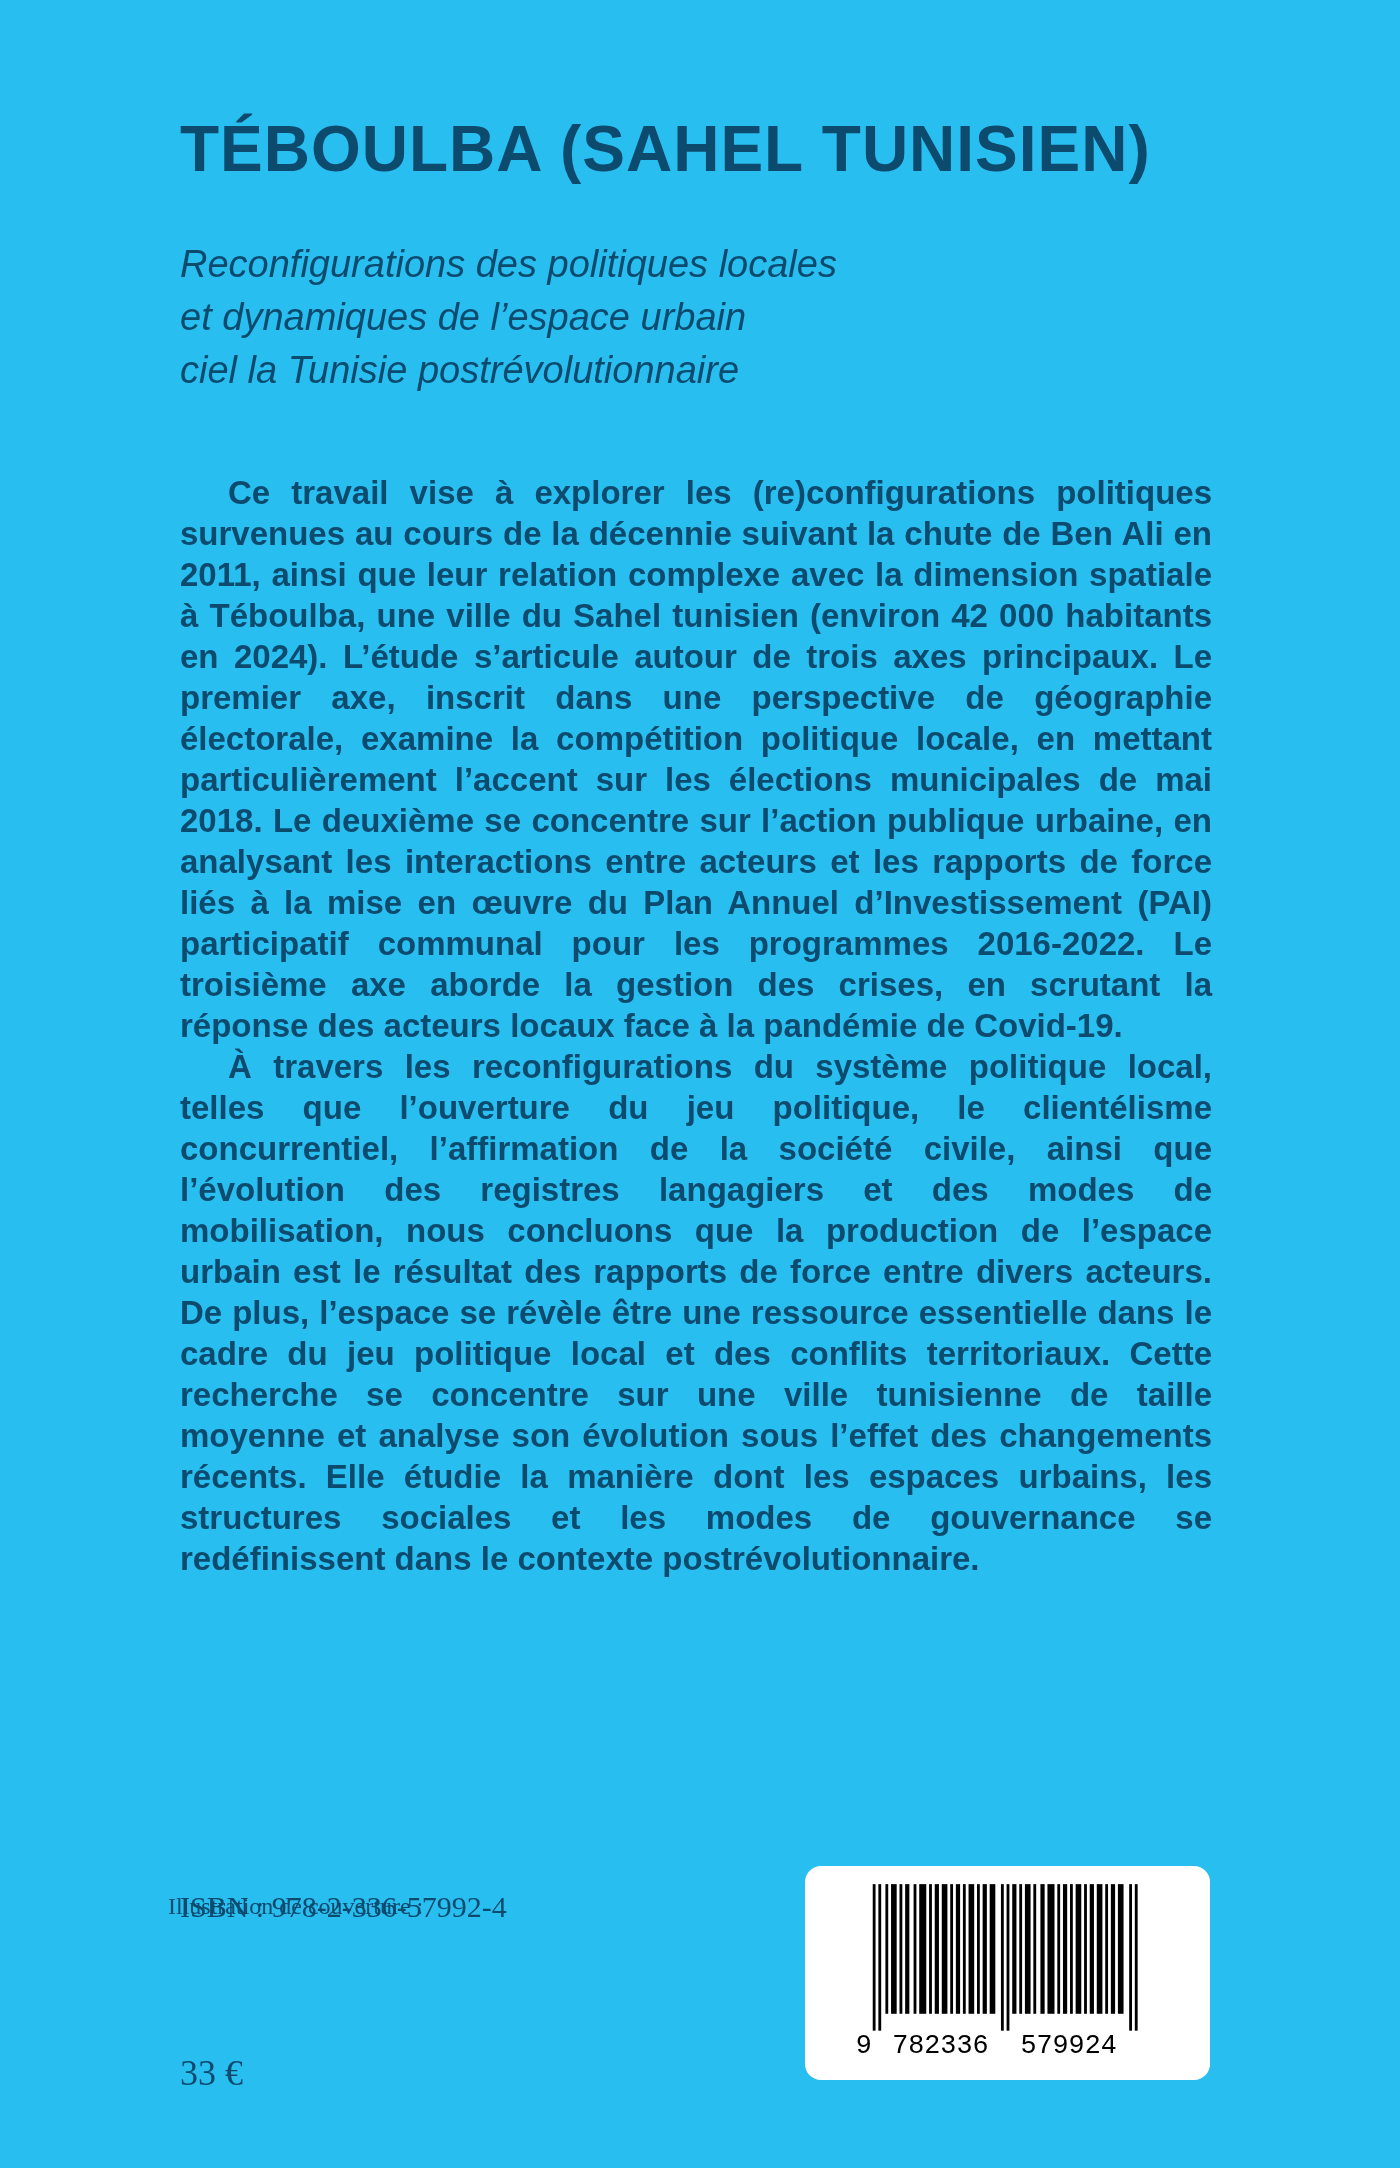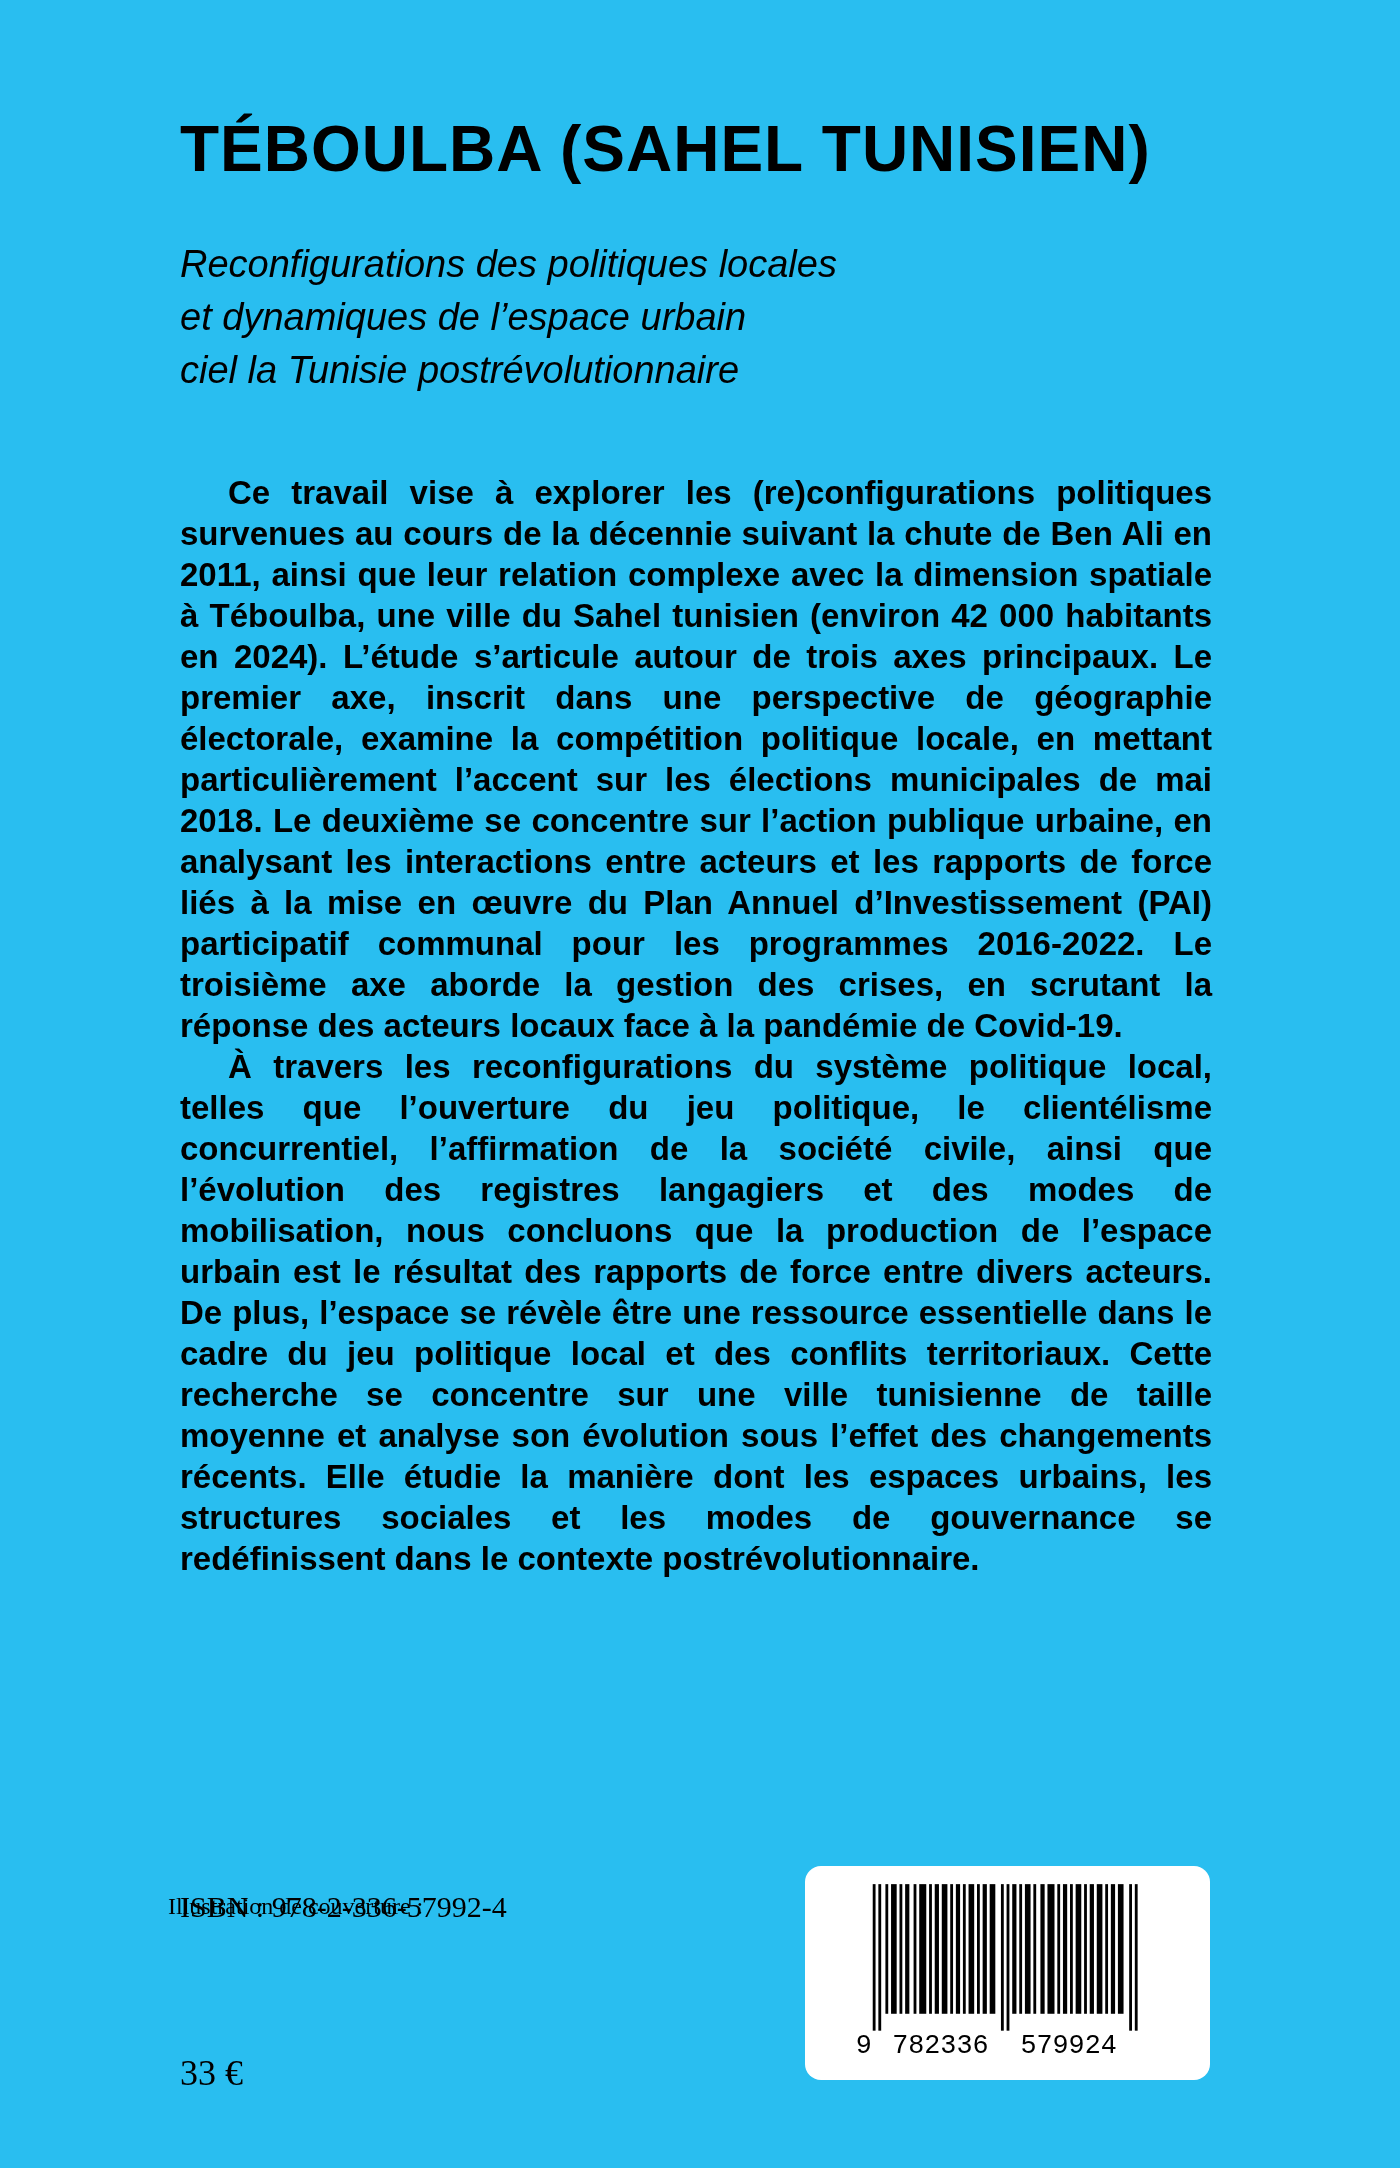--- a/index.html
+++ b/index.html
@@ -2,21 +2,21 @@
 <html><head>
 <meta charset="utf-8">
 <style>
   * { margin: 0; padding: 0; box-sizing: border-box; }
   html, body { background: #0e87b5; }
   .cover {
     position: relative;
     width: 1400px;
     height: 2168px;
     background: #29BEF0;
-    color: #000000;
+    color: #0c4a6e;
     font-family: "Liberation Sans", sans-serif;
     overflow: hidden;
   }
   .title {
     position: absolute;
     left: 180px;
     top: 112px;
     font-size: 64px;
     font-weight: bold;
     letter-spacing: 1px;

